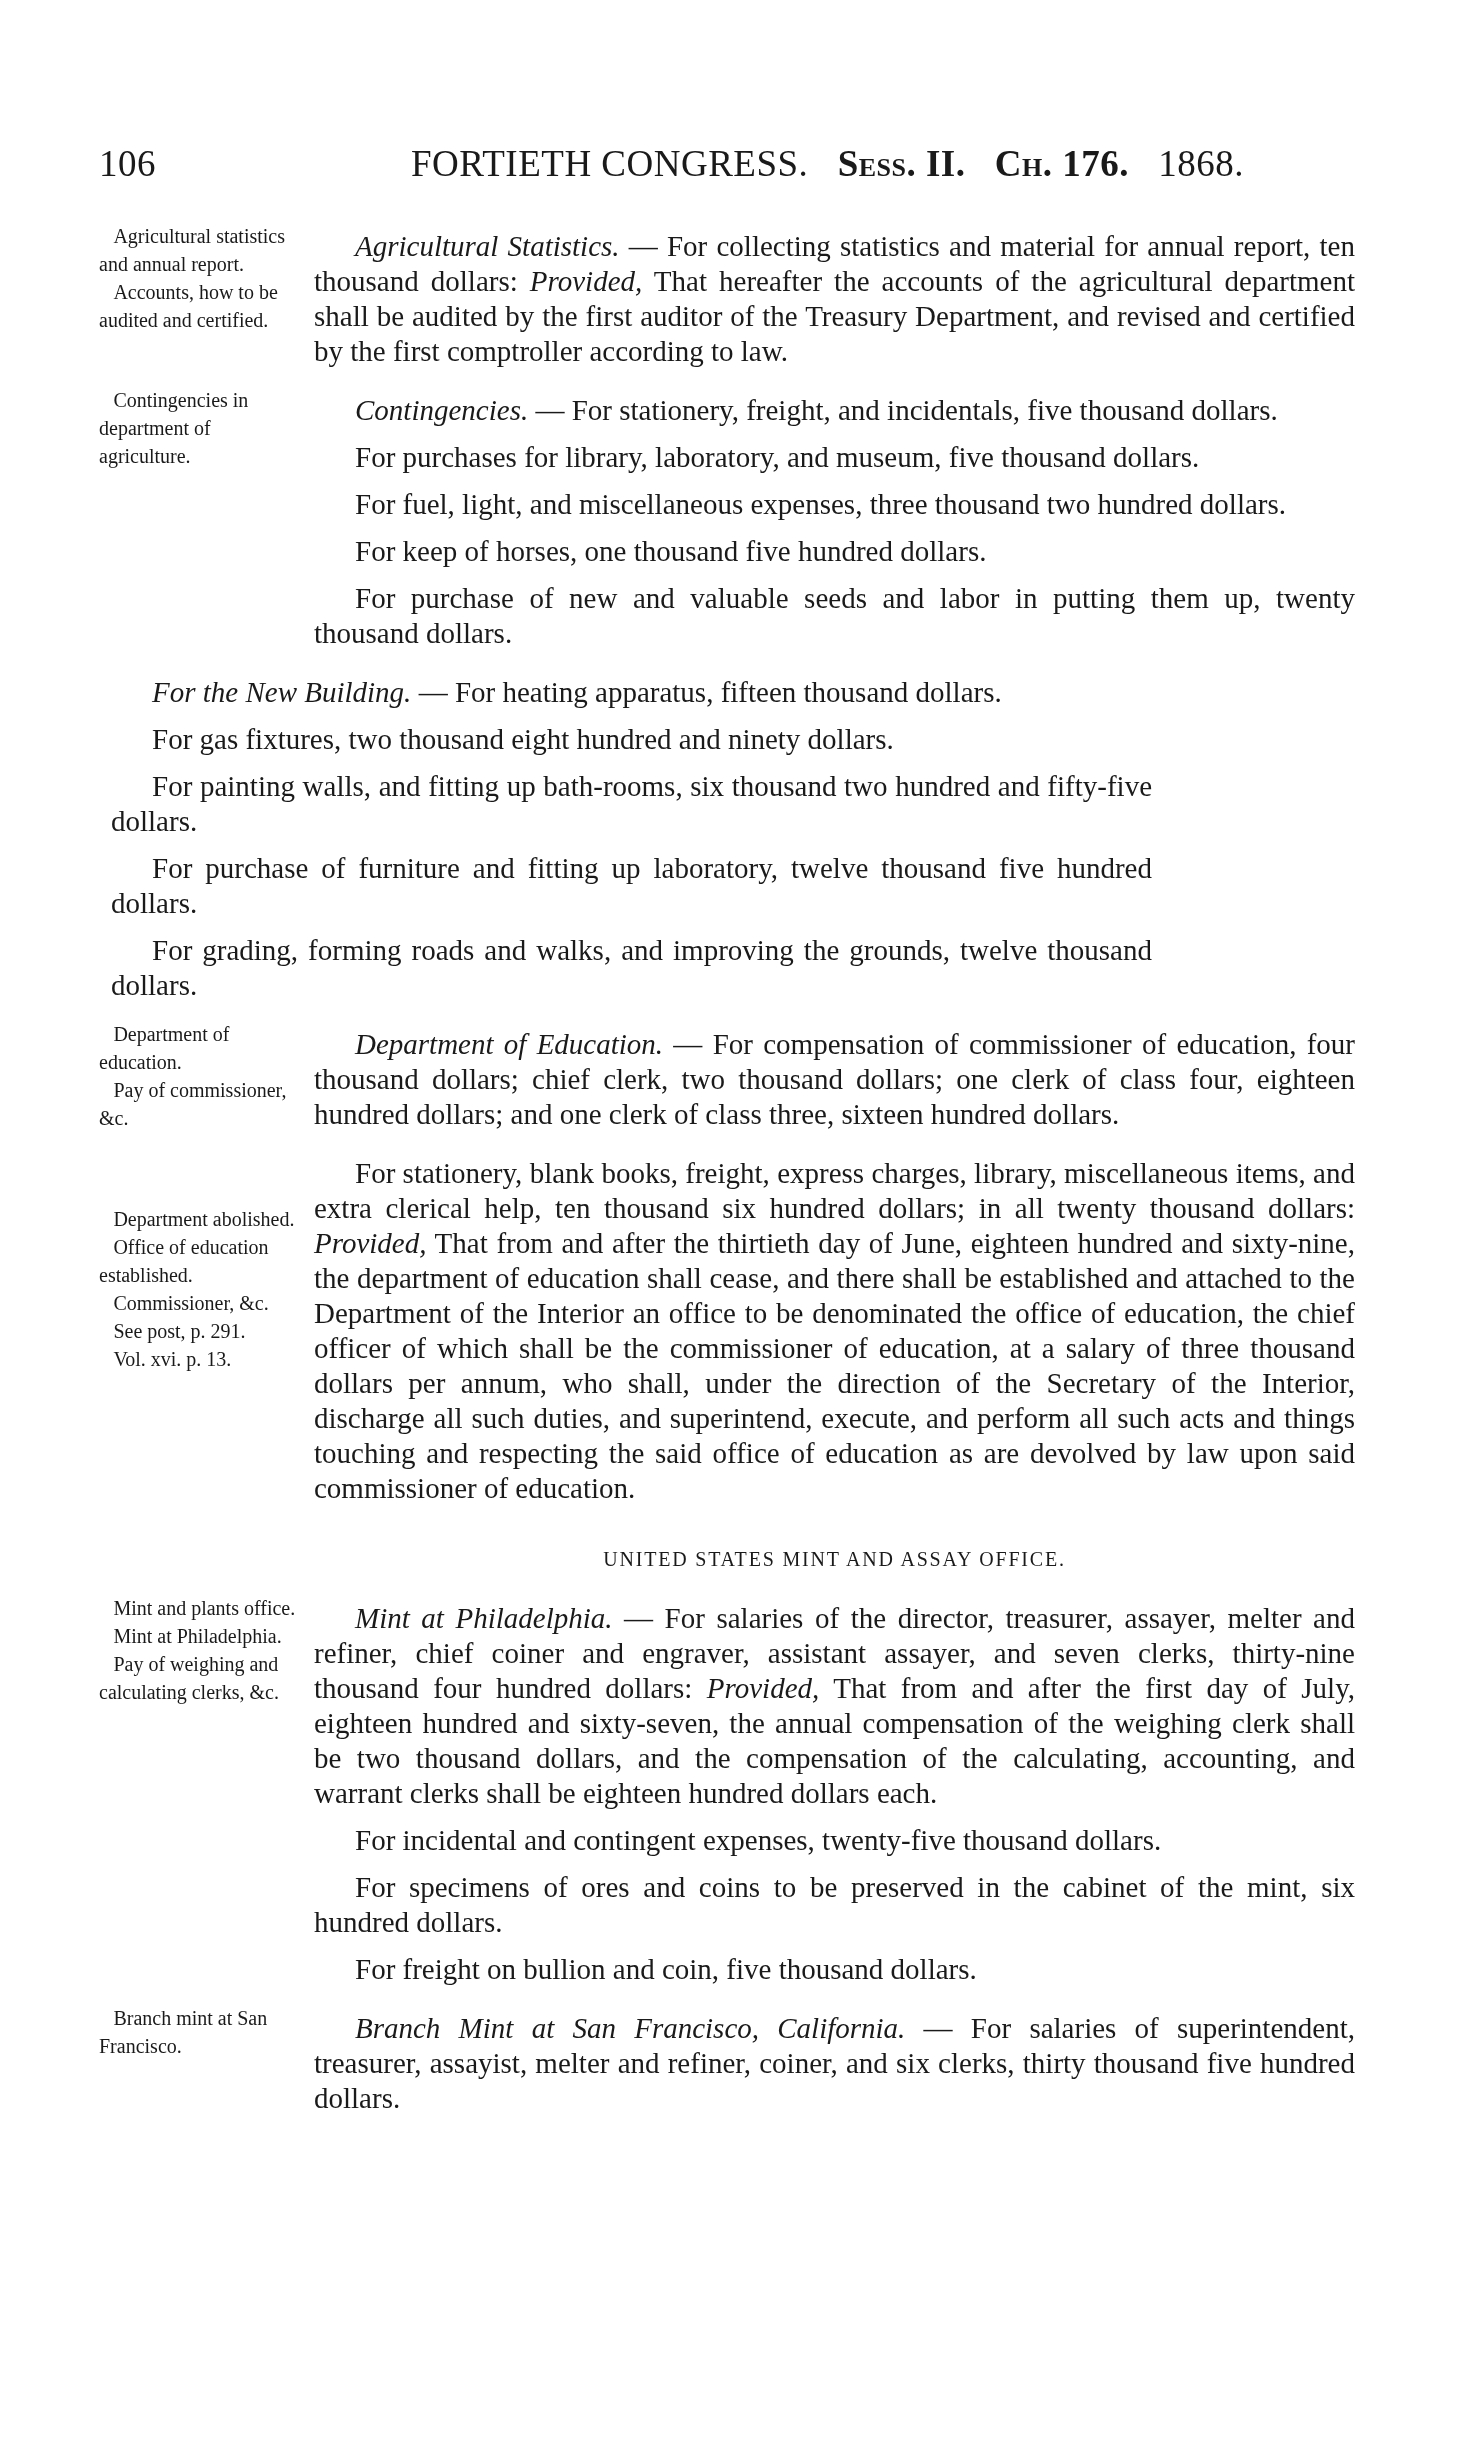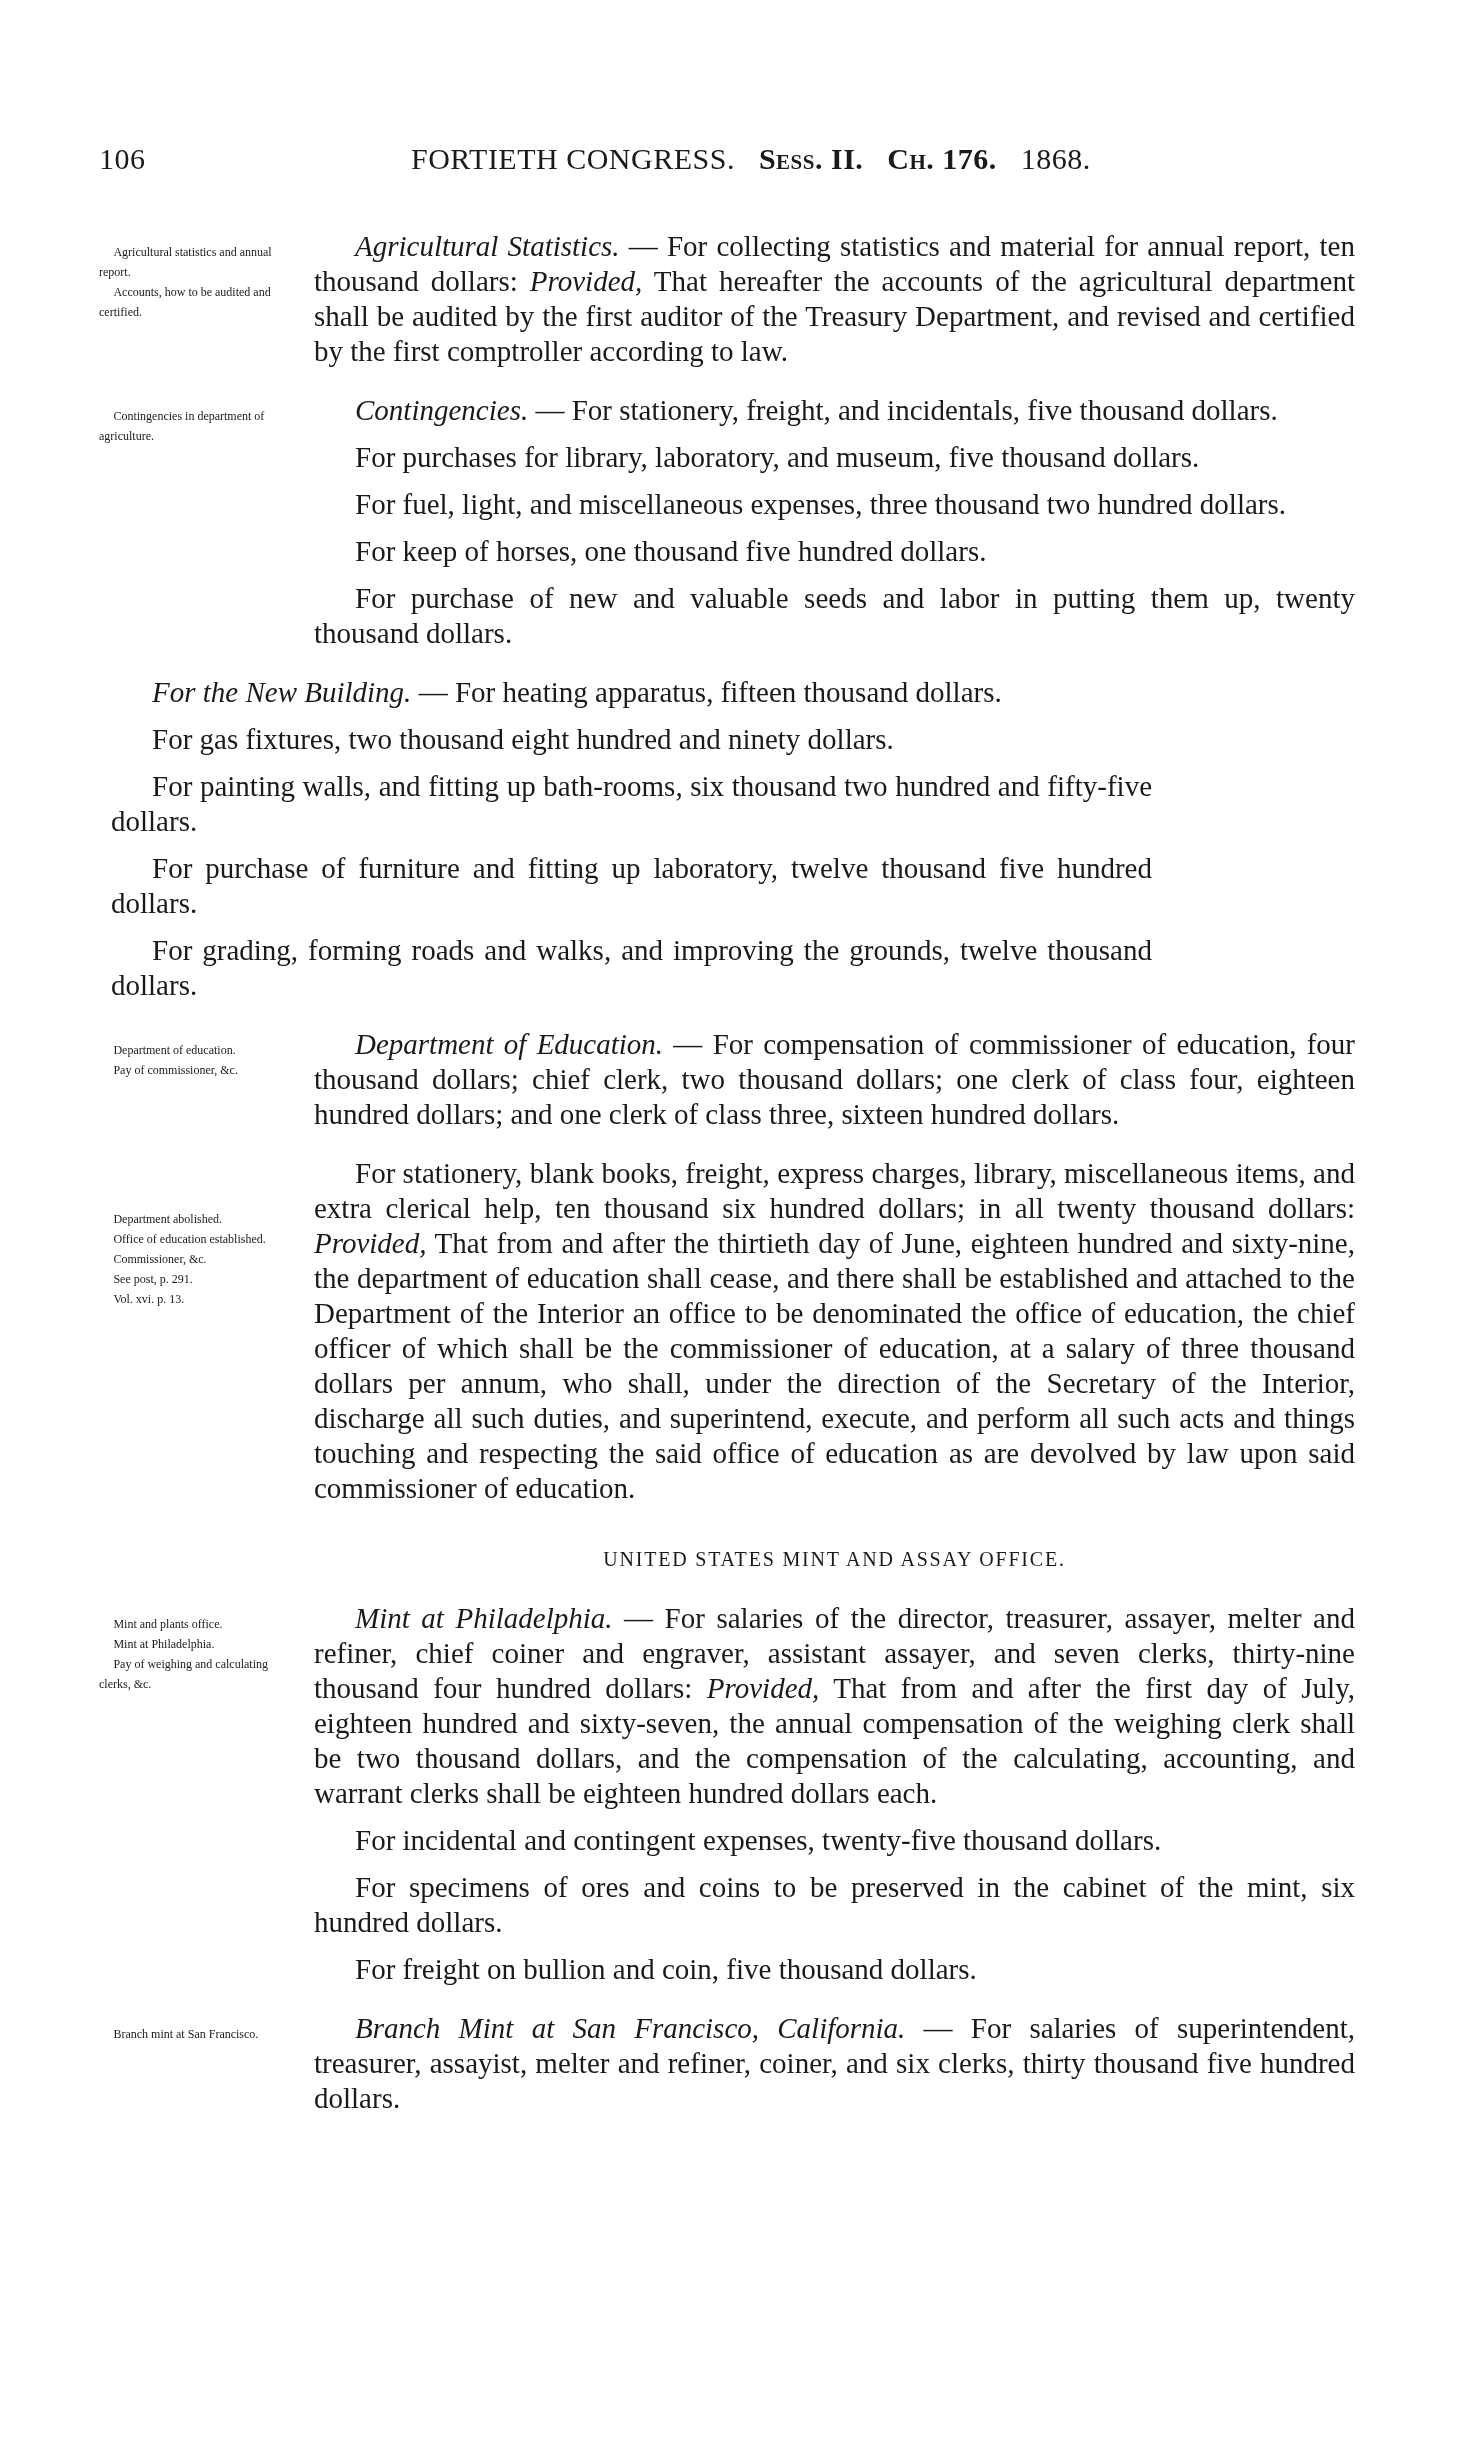--- a/index.html
+++ b/index.html
@@ -1,25 +1,25 @@
 <!DOCTYPE html>
 <html style="font-size:14.4px"><head>
 <meta charset="utf-8">
 <style>
   html, body { margin: 0; padding: 0; background: #ffffff; }
   body { width: 1484px; height: 2462px; position: relative; overflow: hidden;
          font-family: "Liberation Serif", "DejaVu Serif", serif; color: #1a1a1a; }
   .page-header { position: absolute; top: 135px; left: 99px; width: 1269px; height: 45px;
-                 font-size: 30px; letter-spacing: 0.5px; }
+                 font-size: 37px; letter-spacing: 0.5px; }
   .page-number { position: absolute; left: 0; top: 7.2px; }
   .running-head { position: absolute; left: 312px; top: 7.2px; white-space: nowrap; }
   .running-head .sc { font-variant: small-caps; font-weight: bold; }
   .content { position: absolute; top: 217px; left: 99px; width: 1269px; }
   .row { display: flex; }
-  .margin { width: 203px; flex: none; font-size: 12px; line-height: 20px; padding-top: 5.4px; margin-top: 20px; }
+  .margin { width: 203px; flex: none; font-size: 20px; line-height: 28px; padding-top: 5.4px; }
   .margin p { margin: 0; text-indent: 14.4px; }
   .body-col { width: 1065px; flex: none; font-size: 29px; line-height: 35px; text-align: justify; }
   .body-col p { margin: 12px; text-indent: 41px; }
   .body-col i { font-style: italic; }
   .section-title { text-align: center; font-size: 20px; letter-spacing: 1.8px; text-indent: 0 !important;
                    margin: 23.5px 0 12.6px 0 !important; text-transform: uppercase; }
 </style>
 </head>
 <body>
 

